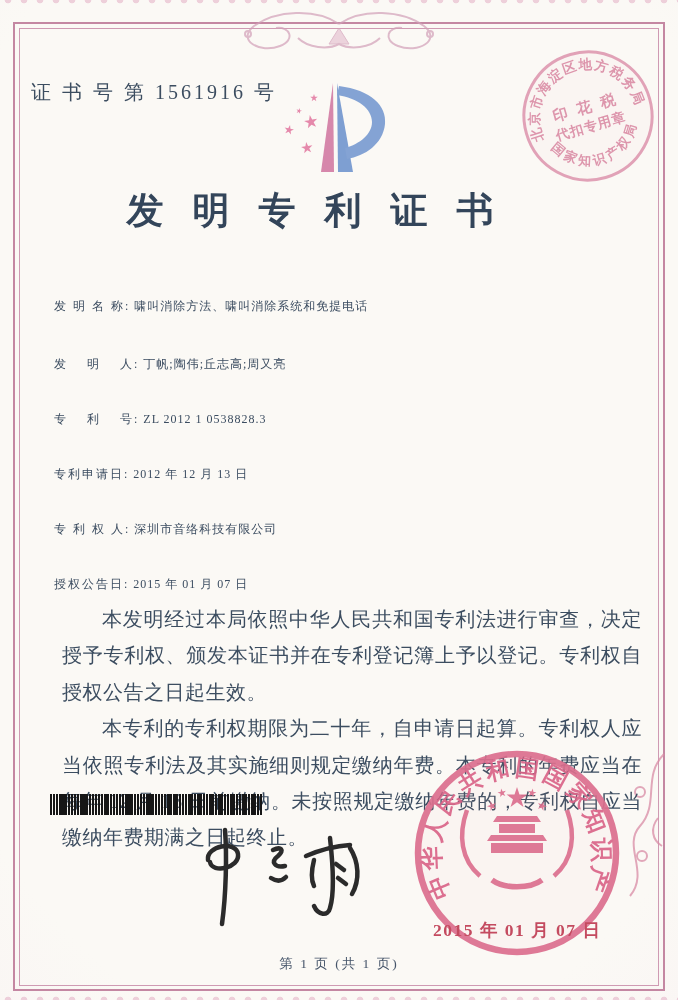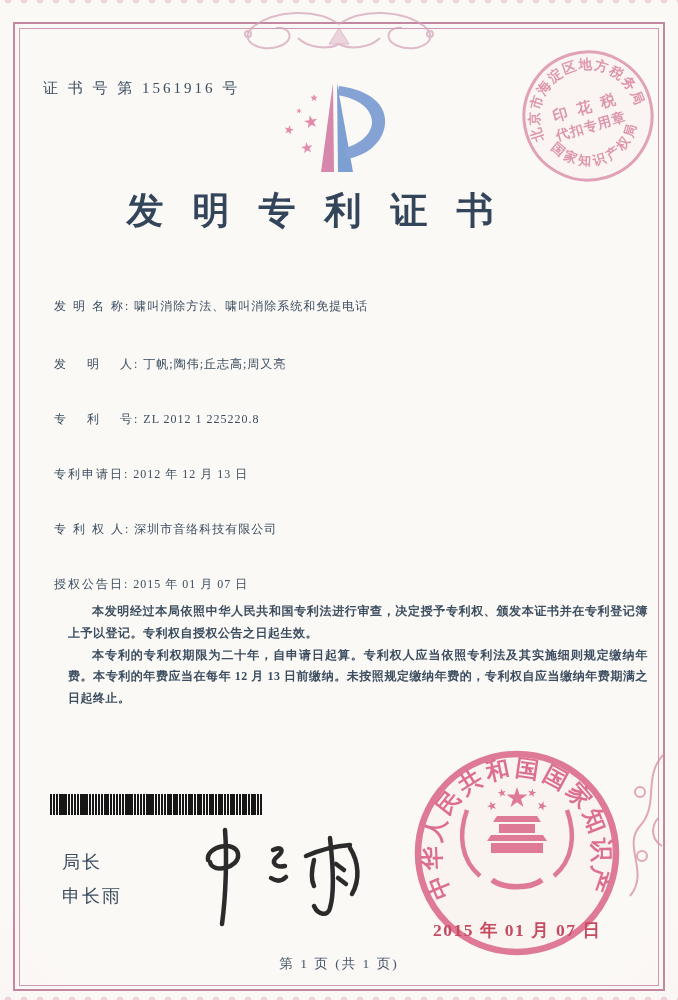--- a/index.html
+++ b/index.html
@@ -16,32 +16,32 @@
     background:radial-gradient(circle 6px at 8px 0px, #e3aec4 55%, transparent 60%);
     background-size:16px 9px; background-repeat:repeat-x; }
   .lace.bottom { left:0; bottom:0; width:678px; height:8px;
     background:radial-gradient(circle 6px at 8px 8px, #e3aec4 55%, transparent 60%);
     background-size:16px 8px; background-repeat:repeat-x; }
   
   .frame-outer { position:absolute; left:13px; top:22px; right:13px; bottom:9px;
     border:2.5px solid #c487a2; }
   .frame-inner { position:absolute; left:19px; top:28px; right:19px; bottom:14px;
     border:1px solid #cf9ab3; }
-  .cert-number { position:absolute; left:43px; top:79px; font-size:15px;
+  .cert-number { position:absolute; left:31px; top:79px; font-size:20px;
     color:#3c4d60; letter-spacing:3px; }
   .logo { position:absolute; left:263px; top:76px; width:152px; height:108px; }
   .title { position:absolute; left:0; top:186px; width:620px; text-align:center;
     font-size:37px; font-weight:600; color:#33455a; letter-spacing:29px;
     padding-left:29px; }
   .fields { position:absolute; left:54px; top:0; width:580px; }
   .field-row { position:absolute; left:0; white-space:nowrap; font-size:12px;
     color:#3b4c60; letter-spacing:1px; }
   .field-row .lbl { letter-spacing:2px; }
-  .body-text { position:absolute; left:68px; top:601px; width:580px;
-    font-size:12px; line-height:1.82; color:#3c4d60; text-align:justify;font-weight:bold; }
+  .body-text { position:absolute; left:62px; top:601px; width:580px;
+    font-size:20px; line-height:1.82; color:#3c4d60; text-align:justify; }
   .body-text p { text-indent:2em; letter-spacing:.5px; }
   .barcode { position:absolute; left:50px; top:794px; width:212px; height:21px;
     background:
       repeating-linear-gradient(90deg,#161616 0 2px,transparent 2px 3px),
       repeating-linear-gradient(90deg,#161616 0 1px,transparent 1px 7px),
       repeating-linear-gradient(90deg,transparent 0 9px,#161616 9px 12px,transparent 12px 23px);
   }
   .signer { position:absolute; left:62px; top:845px; font-size:18px; color:#3b4c60;
     letter-spacing:2px; line-height:1.9; }
   .signature { position:absolute; left:178px; top:820px; width:210px; height:115px; }
@@ -113,21 +113,21 @@
     <div class="field-row" style="top:298px">
       <span class="lbl">发 明 名 称:</span>
       <span>啸叫消除方法、啸叫消除系统和免提电话</span>
     </div>
     <div class="field-row" style="top:356px">
       <span class="lbl">发　 明　 人:</span>
       <span>丁帆;陶伟;丘志高;周又亮</span>
     </div>
     <div class="field-row" style="top:411px">
       <span class="lbl">专　 利　 号:</span>
-      <span>ZL 2012 1 225220.8</span>
+      <span>ZL 2012 1 0538828.3</span>
     </div>
     <div class="field-row" style="top:466px">
       <span class="lbl">专利申请日:</span>
       <span>2012 年 12 月 13 日</span>
     </div>
     <div class="field-row" style="top:521px">
       <span class="lbl">专 利 权 人:</span>
       <span>深圳市音络科技有限公司</span>
     </div>
     <div class="field-row" style="top:576px">
@@ -136,24 +136,20 @@
     </div>
   </div>
 
   <div class="body-text">
     <p>本发明经过本局依照中华人民共和国专利法进行审查，决定授予专利权、颁发本证书并在专利登记簿上予以登记。专利权自授权公告之日起生效。</p>
     <p>本专利的专利权期限为二十年，自申请日起算。专利权人应当依照专利法及其实施细则规定缴纳年费。本专利的年费应当在每年 12 月 13 日前缴纳。未按照规定缴纳年费的，专利权自应当缴纳年费期满之日起终止。</p>
   </div>
 
   <div class="barcode"></div>
 
-  <div class="signer">
-    <div>局长</div>
-    <div>申长雨</div>
-  </div>
 
   <svg class="signature" viewBox="0 0 210 115">
     <g stroke="#2b2b2b" stroke-width="4.5" fill="none" stroke-linecap="round" stroke-linejoin="round">
       <path d="M30,40 C28,26 58,20 60,34 C62,48 34,54 32,42"></path>
       <path d="M47,10 C49,35 48,75 44,104"></path>
       <path d="M95,30 C103,26 107,30 100,36 C92,42 97,48 107,46"></path>
       <path d="M93,58 C99,62 104,61 108,57"></path>
       <path d="M128,36 C142,30 156,26 172,25"></path>
       <path d="M136,40 C133,52 133,60 136,66"></path>
       <path d="M152,18 C155,45 157,72 152,88 C150,97 140,95 136,86"></path>

